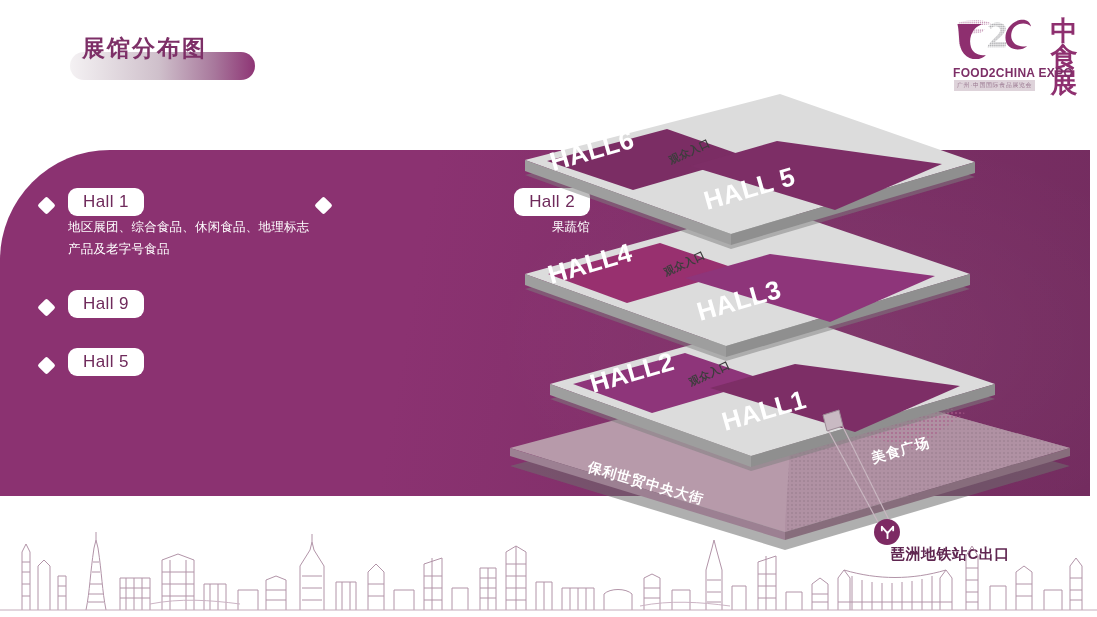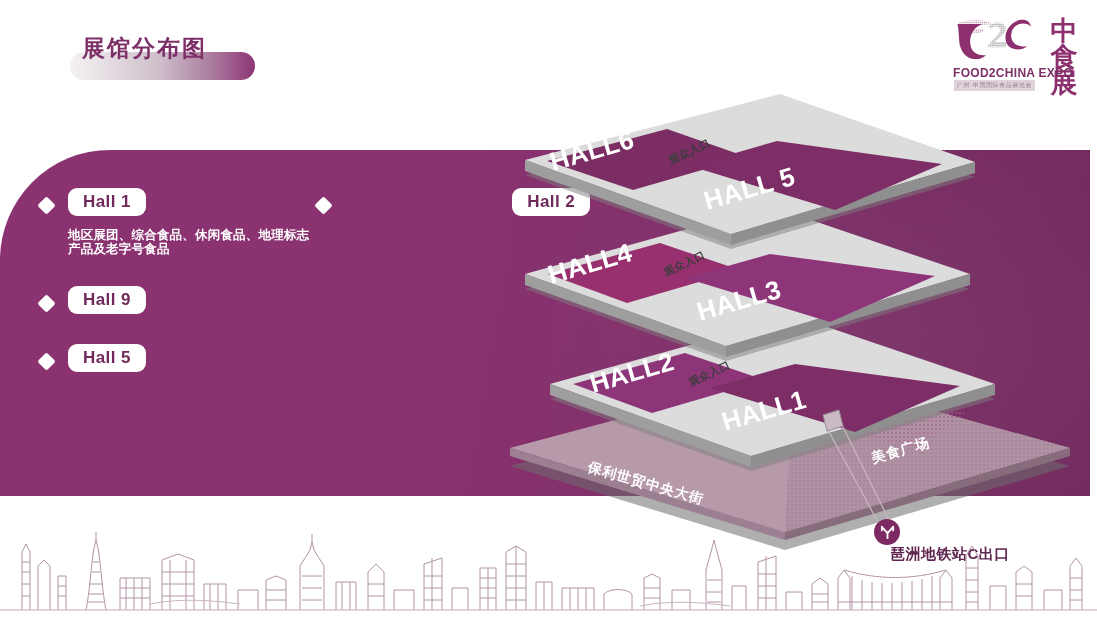--- a/index.html
+++ b/index.html
@@ -60,26 +60,26 @@
   .hall-col.c2 { left: 277px; }
   .hall-item { position: relative; margin-bottom: 30px; padding-left: 30px; }
   .hall-item.h2 { margin-bottom: 64px; text-align: right; }
   .hall-item.h6 { margin-bottom: 0; }
   .diamond {
     position: absolute; left: 2px; top: 11px; width: 13px; height: 13px;
     background: #ffffff; transform: rotate(45deg); border-radius: 2px;
   }
   .hall-pill {
     display: inline-block; background: #ffffff; color: #6f2a5b;
-    font-size: 17px; font-weight: 700; padding: 4px 15px 5px;
+    font-size: 17px; font-weight: 400; padding: 4px 15px 5px;
     border-radius: 9px; letter-spacing: .4px; line-height: 19px;
   }
   .hall-desc {
-    margin-top: 12px; color: #ffffff; font-size: 12.5px;
-    line-height: 14px; letter-spacing: .2px; max-width: 250px; font-weight: bold;
+    margin-top: 0; color: #ffffff; font-size: 12.5px;
+    line-height: 22px; letter-spacing: .2px; max-width: 250px;
   }
 
   
   .map { position: absolute; left: 495px; top: 88px; width: 602px; height: 500px; }
   .map svg { display: block; }
   .hall-label {
     fill: #ffffff; font-family: "Liberation Sans", sans-serif;
     font-weight: 700; font-size: 26px; letter-spacing: .5px;
   }
   .entry-label {
@@ -166,20 +166,21 @@
       <div class="hall-item h6">
         <span class="diamond"></span>
         <span class="hall-pill">Hall 5</span>
       </div>
     </div>
 
     <div class="hall-col c2">
       <div class="hall-item h2">
         <span class="diamond"></span>
         <span class="hall-pill">Hall 2</span>
+        <div class="hall-desc">果蔬馆</div>
       </div>
     </div>
 
   </div>
 
   <div class="map">
     <svg width="602" height="500" viewBox="0 0 602 500">
       <defs>
         <pattern id="plazaDots" width="4" height="4" patternUnits="userSpaceOnUse">
           <rect width="4" height="4" fill="#ab8a9e"></rect>

